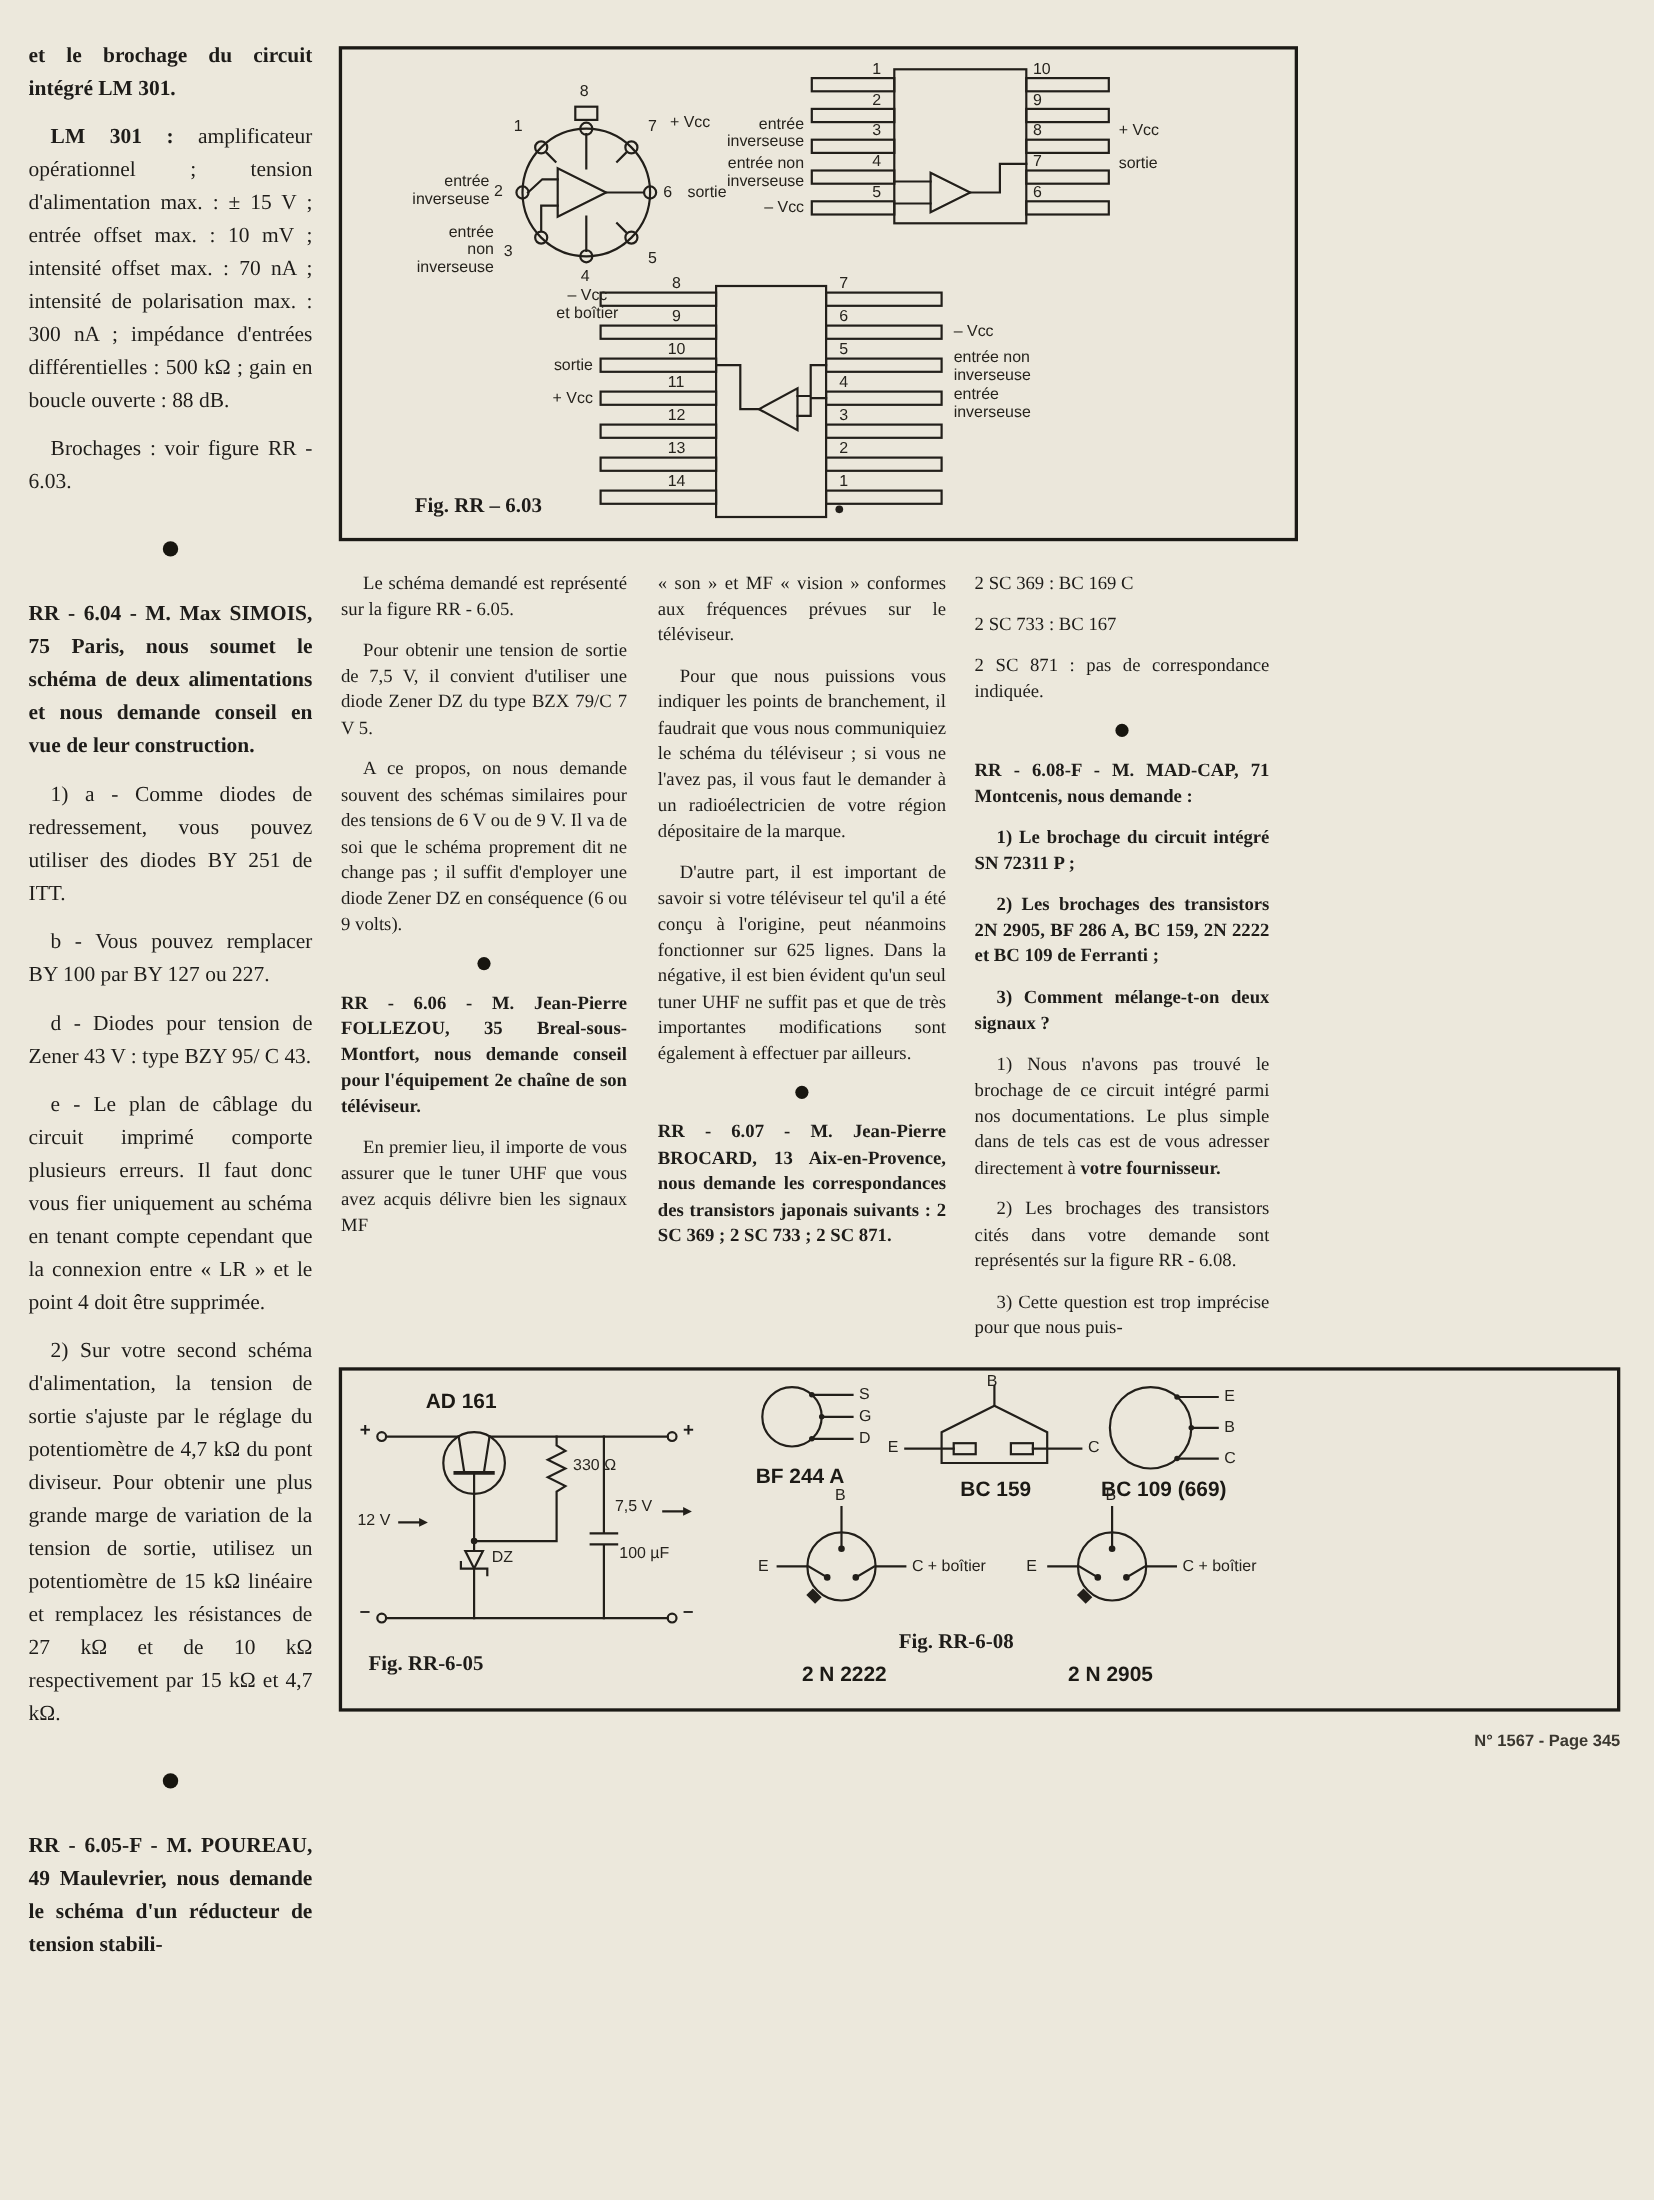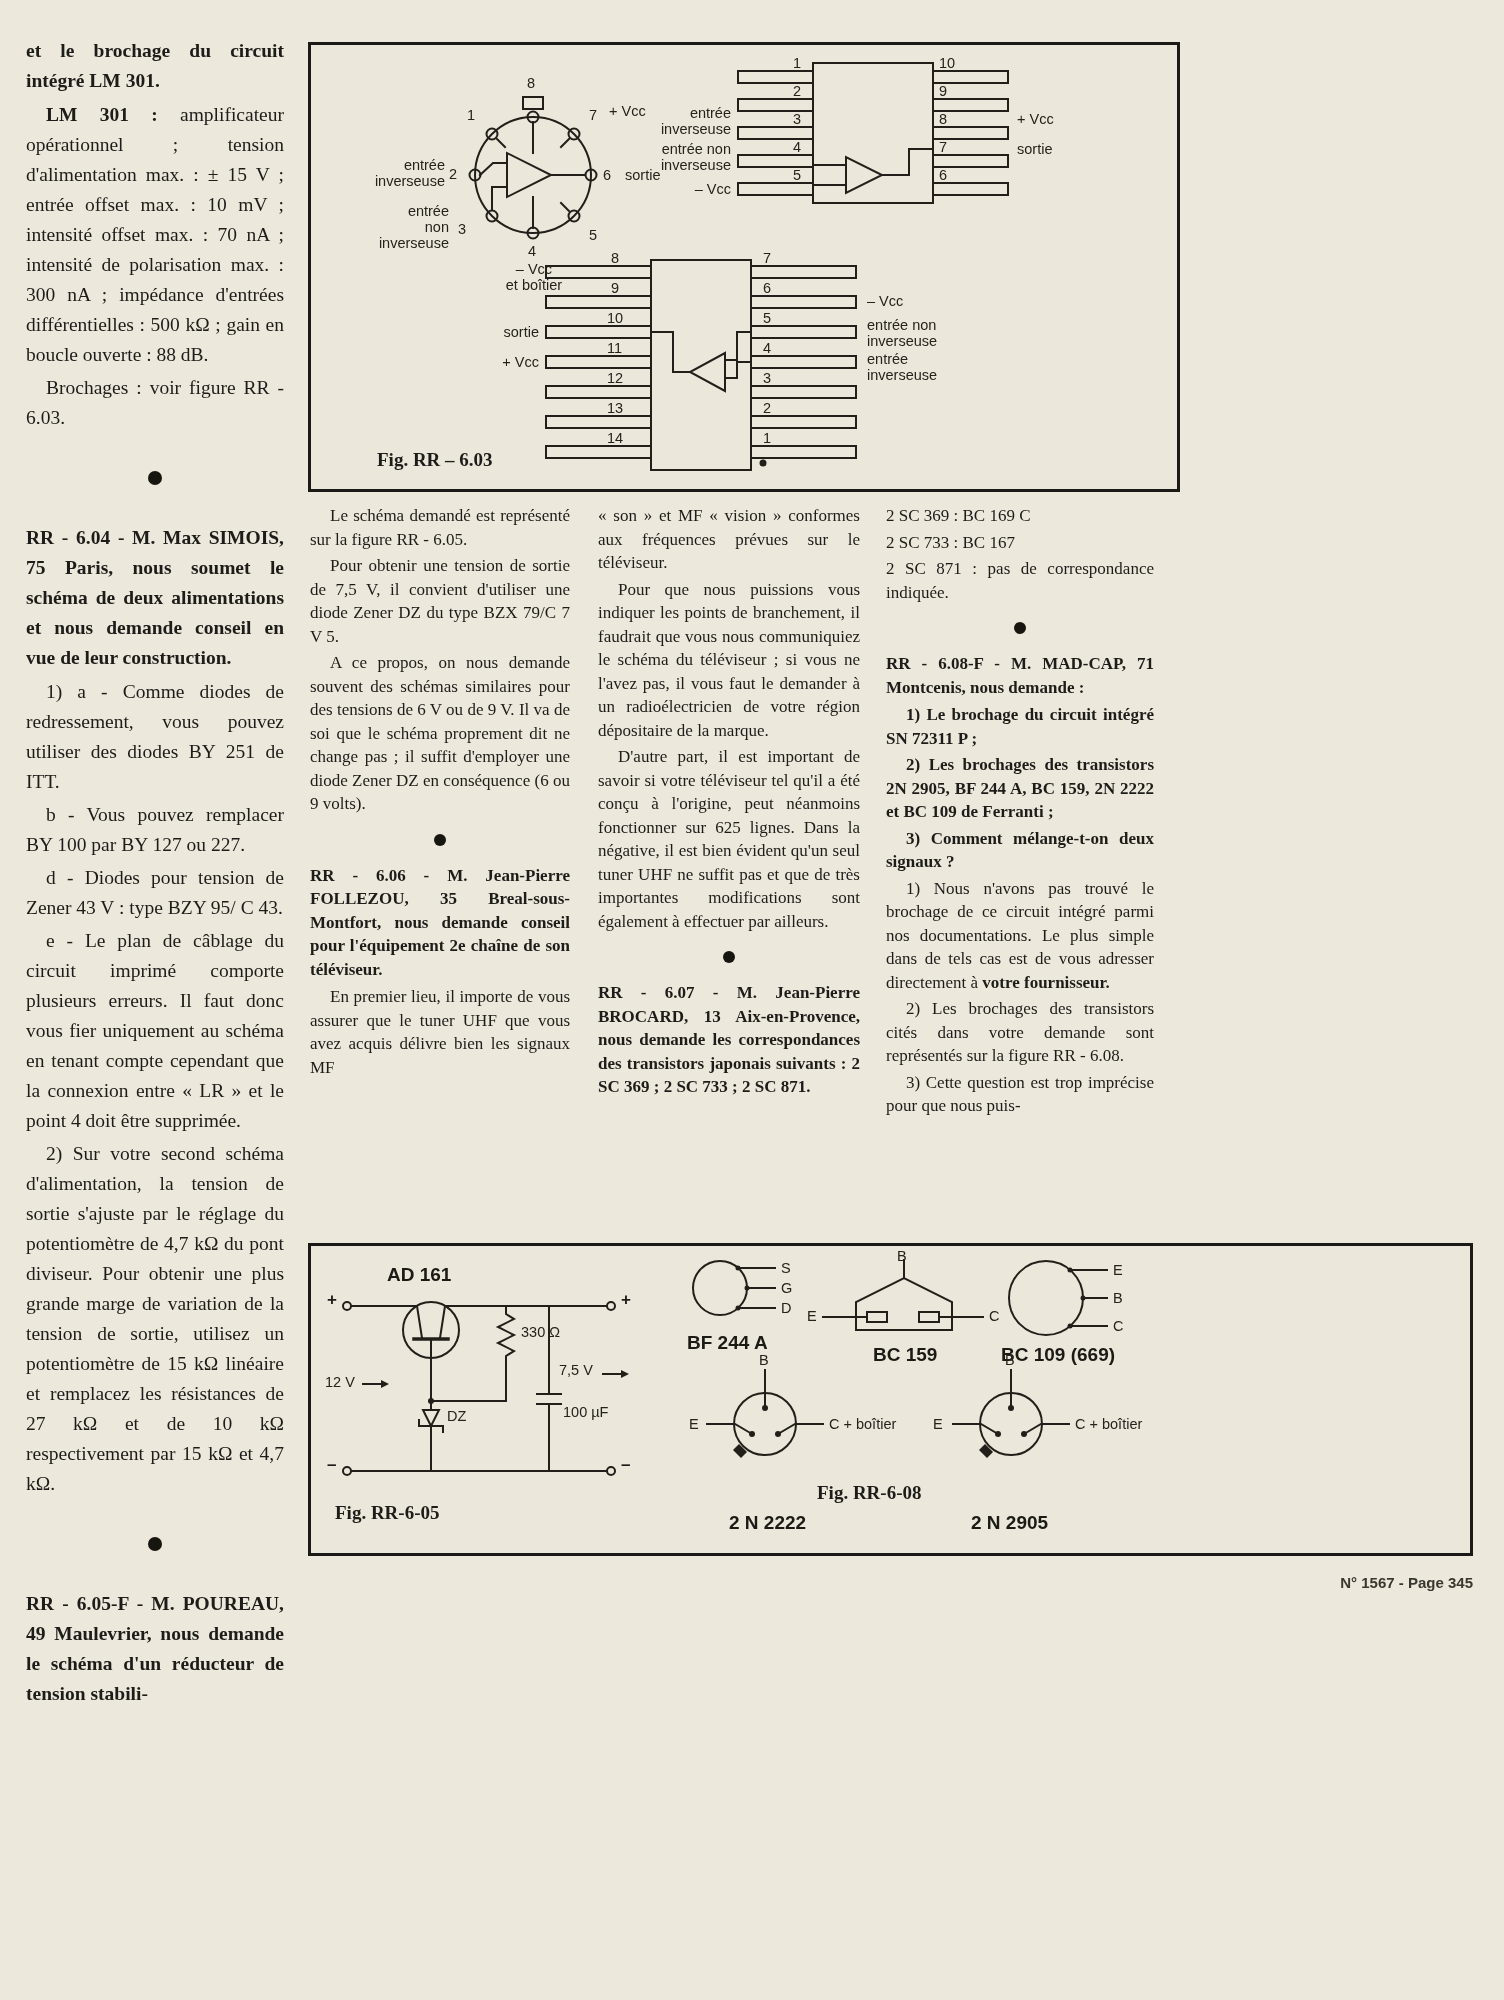--- a/index.html
+++ b/index.html
@@ -7,21 +7,21 @@
   .page {
     position:relative; width:1504px; height:2000px; margin:0 auto;
     background:#ece8dc; color:#1e1c19;
     font-family:"Liberation Serif", serif; overflow:hidden;
   }
   .col { position:absolute; text-align:justify; overflow:hidden; }
   #col1 { left:26px; top:30px; width:258px; height:1962px; font-size:19.5px; line-height:30px; }
   #col2 { left:310px; top:504px; width:260px; height:736px; font-size:17px; line-height:23.5px; }
   #col3 { left:598px; top:504px; width:262px; height:736px; font-size:17px; line-height:23.5px; }
   #col4 { left:886px; top:504px; width:268px; height:736px; font-size:17px; line-height:23.5px; }
-  .col p { text-indent:20px; margin:0 0 3px 0; }
+  .col p { text-indent:20px; margin:14px 0 3px 0; }
   .col p.ni { text-indent:0; }
   .col p.hd { font-weight:bold; text-indent:0; margin:6px 0 4px 0; }
   .col p.bq { font-weight:bold; }
   .dot { border-radius:50%; background:#17150f; }
   .dot1 { width:14px; height:14px; margin:38px auto; }
   .dot2 { width:12px; height:12px; margin:18px auto; }
   .figbox { position:absolute; border:3px solid #1c1a16; background:#ebe7db; }
   .figbox svg { position:absolute; left:0; top:0; }
   svg path, svg circle, svg rect, svg polygon, svg polyline {
     stroke:#221f1a; fill:none; stroke-width:2; stroke-linecap:square;
@@ -194,21 +194,21 @@
     <p class="hd">RR - 6.07 - M. Jean-Pierre BROCARD, 13 Aix-en-Provence, nous demande les correspondances des transistors japonais suivants : 2 SC 369 ; 2 SC 733 ; 2 SC 871.</p>
   </div>
 
   <div class="col" id="col4">
     <p class="ni">2 SC 369 : BC 169 C</p>
     <p class="ni">2 SC 733 : BC 167</p>
     <p class="ni">2 SC 871 : pas de correspondance indiquée.</p>
     <div class="dot dot2"></div>
     <p class="hd">RR - 6.08-F - M. MAD-CAP, 71 Montcenis, nous demande :</p>
     <p class="bq">1) Le brochage du circuit intégré SN 72311 P ;</p>
-    <p class="bq">2) Les brochages des transistors 2N 2905, BF 244 A, BC 159, 2N 2222 et BC 109 de Ferranti ;</p>
+    <p class="bq">2) Les brochages des transistors 2N 2905, BF 286 A, BC 159, 2N 2222 et BC 109 de Ferranti ;</p>
     <p class="bq">3) Comment mélange-t-on deux signaux ?</p>
     <p><span>1) Nous n'avons pas trouvé le brochage de ce circuit intégré parmi nos documentations. Le plus simple dans de tels cas est de vous adresser directement à </span><b>votre fournisseur.</b></p>
     <p>2) Les brochages des transistors cités dans votre demande sont représentés sur la figure RR - 6.08.</p>
     <p>3) Cette question est trop imprécise pour que nous puis-</p>
   </div>
 
   <div class="figbox" id="figbottom" style="left:308px; top:1243px; width:1165px; height:313px;">
     <svg width="1159" height="307" viewBox="0 0 1159 307">
       <g>
         <circle cx="36" cy="60" r="4"></circle>

